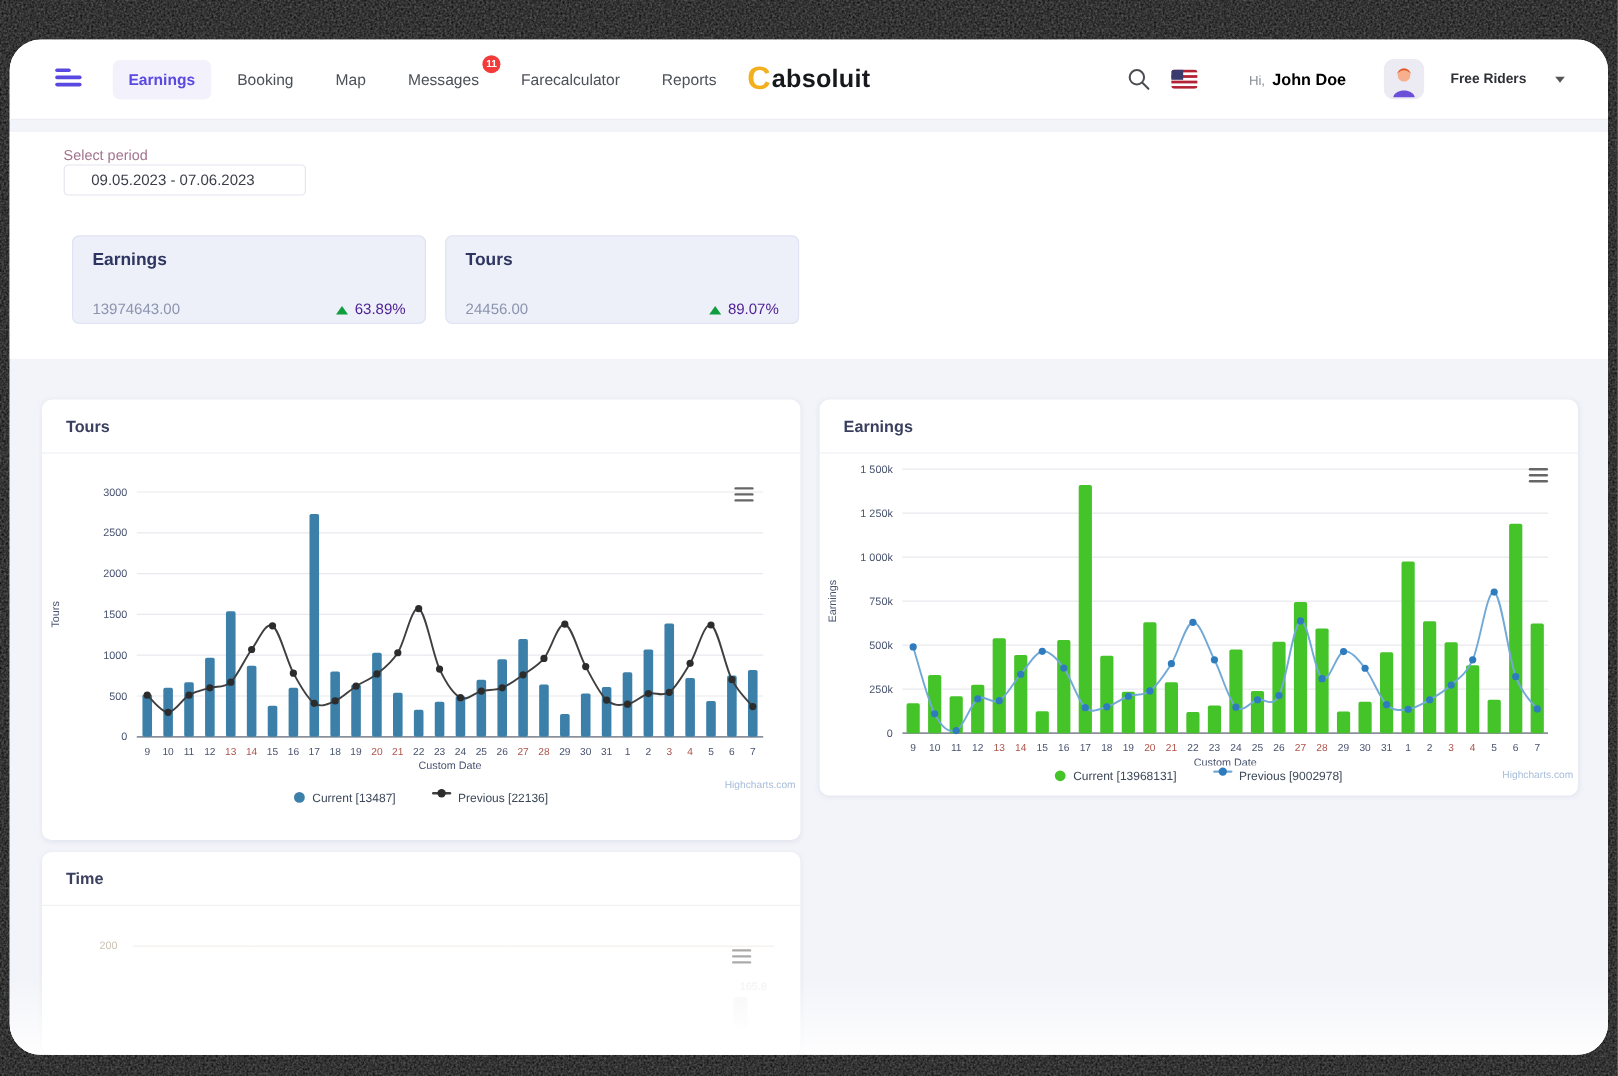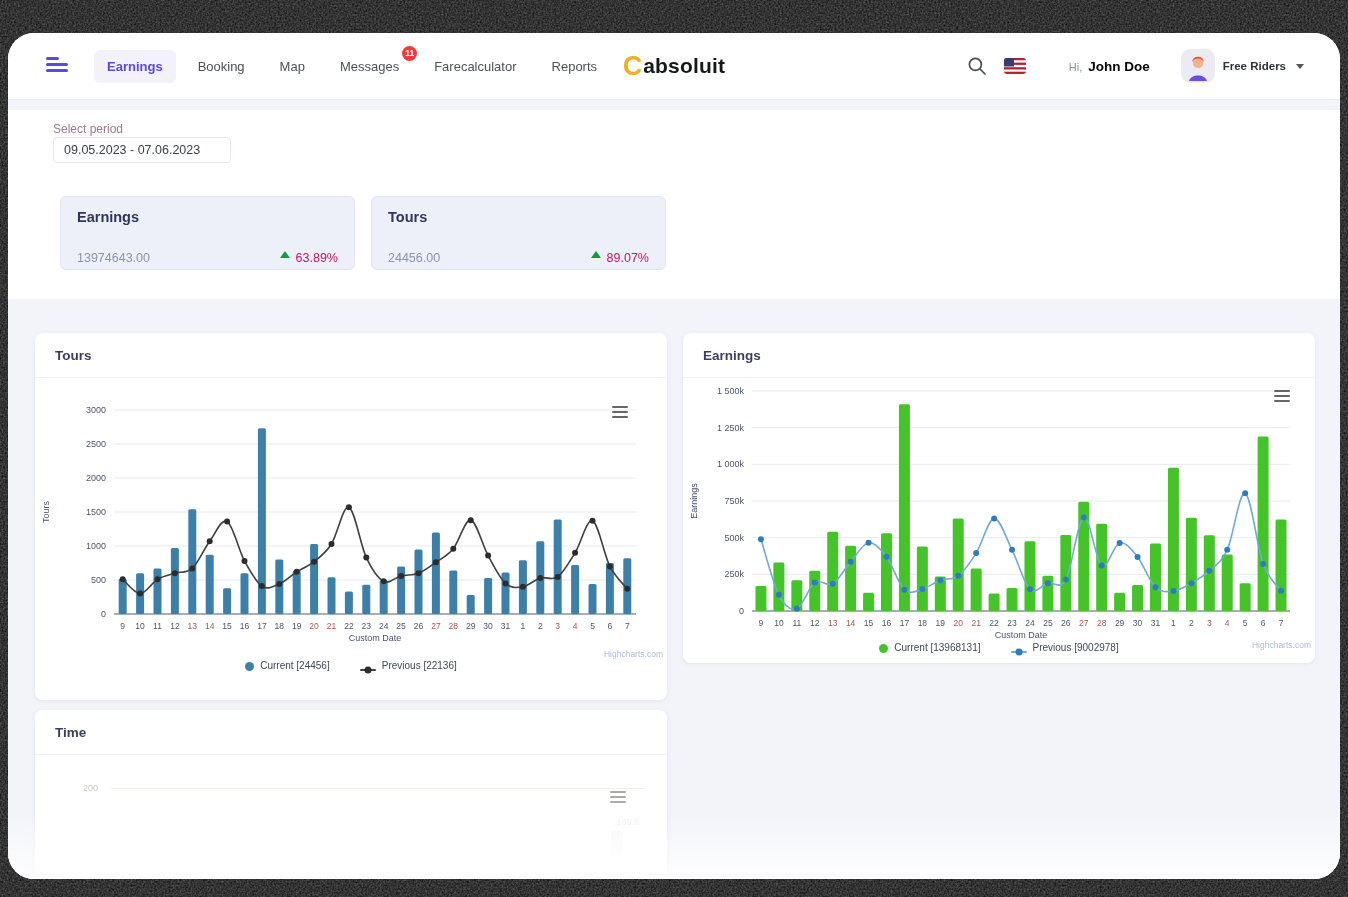--- a/index.html
+++ b/index.html
@@ -27,39 +27,39 @@
   .logo{position:absolute;left:50%;top:50%;transform:translate(-50%,-50%);white-space:nowrap;
         cursor:pointer;}
   .logo .c{color:#f2b01e;font-size:27px;font-weight:800;vertical-align:-2px;}
   .logo .rest{color:#17181c;font-size:21px;font-weight:800;letter-spacing:.2px;margin-left:1px;}
   .hdr-right{position:absolute;right:36px;top:0;height:66px;display:flex;align-items:center;gap:17px;}
   .search-ic{width:20px;height:20px;cursor:pointer;}
   .flag{width:22px;height:16px;border-radius:3px;cursor:pointer;display:block;}
   .greet{display:flex;align-items:baseline;gap:6px;margin-left:6px;}
   .greet .hi{font-size:11px;color:#8a8f98;padding-left:20px;}
   .greet .name{font-size:13.5px;color:#000000;font-weight:700;}
-  .acct{display:flex;align-items:center;gap:8px;margin-left:14px;cursor:pointer;}
+  .acct{display:flex;align-items:center;gap:22px;margin-left:14px;cursor:pointer;}
   .avatar{width:34px;height:34px;border-radius:9px;display:block;}
   .acct-name{font-size:11.5px;color:#2e3136;font-weight:700;}
   .caret{width:0;height:0;border-left:4px solid transparent;border-right:4px solid transparent;
          border-top:5px solid #555;margin-left:2px;}
   
   .content{position:absolute;left:0;right:0;top:66px;bottom:0;background:#f3f4f9;}
   .white-band{position:absolute;left:0;top:11px;right:0;height:189px;background:#fff;}
   .sp-label{position:absolute;left:45px;top:23px;font-size:12px;color:#a2748e;}
   .sp-input{position:absolute;left:45px;top:38px;width:156px;height:24px;background:#fff;
             border:1px solid #e2e5f1;border-radius:4px;font-size:12.5px;color:#3b3e49;
-            padding:0 10px;font-family:"Liberation Sans",sans-serif;outline:none;}
+            padding:0 22px;font-family:"Liberation Sans",sans-serif;outline:none;}
   
   .kpi{position:absolute;top:97px;width:295px;height:74px;background:#edf0f8;
        border:1px solid #dfe3f2;border-radius:6px;box-sizing:border-box;padding:12px 16px;}
   .kpi-title{font-size:14.5px;font-weight:700;color:#2e3560;}
   .kpi-row{display:flex;justify-content:space-between;align-items:center;margin-top:26px;}
   .kpi-val{font-size:12.5px;color:#8b93ae;}
-  .kpi-change{display:flex;gap:6px;font-size:12.5px;color:#be185d;}
+  .kpi-change{display:flex;align-items:center;gap:6px;font-size:12.5px;color:#4c1d95;}
   .arr{width:0;height:0;border-left:5px solid transparent;border-right:5px solid transparent;}
   .kpi-change.up .arr{border-bottom:7px solid #0f9d3e;}
   .kpi-change.down .arr{border-top:7px solid #cc2c2c;}
   
   .card{position:absolute;background:#fff;border-radius:8px;
         box-shadow:0 1px 4px rgba(150,160,195,.18);}
   #tours-card{left:27px;top:234px;width:632px;height:367px;}
   #earnings-card{left:675px;top:234px;width:632px;height:330px;}
   #time-card{left:27px;top:611px;width:632px;height:169px;overflow:hidden;}
   .card-h{height:44px;border-bottom:1px solid #eef0f5;display:flex;align-items:center;
@@ -67,21 +67,21 @@
   .chart-body{position:relative;padding-top:4px;}
   svg.chart{display:block;margin:0 auto;font-family:"Liberation Sans",sans-serif;}
   .menu-ic{position:absolute;width:16px;cursor:pointer;z-index:3;}
   .menu-ic i{display:block;height:2.4px;background:#666;border-radius:1px;margin-bottom:2.4px;}
   #tours-card .menu-ic{right:39px;top:28px;}
   #earnings-card .menu-ic{right:25px;top:12px;}
   #time-card .menu-ic{right:41px;top:36px;opacity:.55;}
   .legend{display:flex;justify-content:center;gap:30px;font-size:10px;color:#3c4858;}
   #tours-card .legend{margin-top:16px;}
   #earnings-card .legend{margin-top:4px;}
-  .lg-item{display:inline-flex;align-items:flex-end;gap:6px;cursor:pointer;}
+  .lg-item{display:inline-flex;align-items:flex-start;gap:6px;cursor:pointer;}
   .lg-dot{width:9px;height:9px;border-radius:50%;}
   .lg-line{width:16px;height:2px;position:relative;border-radius:1px;}
   .lg-mark{position:absolute;left:50%;top:50%;width:7px;height:7px;border-radius:50%;
            transform:translate(-50%,-50%);}
   .credit{position:absolute;right:4px;font-size:8.5px;color:#a6bcd8;cursor:pointer;}
   #tours-card .credit{bottom:12px;}
   #earnings-card .credit{bottom:3px;}
   
   .time-body{position:relative;height:124px;}
   .time-tick{position:absolute;left:48px;top:28px;font-size:9px;color:#b3a28d;}
@@ -301,21 +301,21 @@
             <text x="539.1" y="247" text-anchor="middle" font-size="8.5" fill="#ae544c">4</text>
             <text x="556.5" y="247" text-anchor="middle" font-size="8.5" fill="#49536f">5</text>
             <text x="573.9" y="247" text-anchor="middle" font-size="8.5" fill="#49536f">6</text>
             <text x="591.3" y="247" text-anchor="middle" font-size="8.5" fill="#49536f">7</text>
             <text x="339" y="259" text-anchor="middle" font-size="9" fill="#49536f">Custom Date</text>
             <text x="13" y="130" text-anchor="middle" font-size="9" fill="#49536f" transform="rotate(-90 13 130)">Tours</text>
           </svg>
           <div class="legend">
             <span class="lg-item">
               <span class="lg-dot" style="background: rgb(60, 128, 170);"></span>
-              <span>Current [24456]</span>
+              <span>Current [13487]</span>
             </span>
             <span class="lg-item">
               <span class="lg-line" style="background: rgb(63, 63, 63);">
                 <span class="lg-mark" style="background: rgb(44, 44, 44);"></span>
               </span>
               <span>Previous [22136]</span>
             </span>
           </div>
         <span class="credit">Highcharts.com</span>
       </div>

